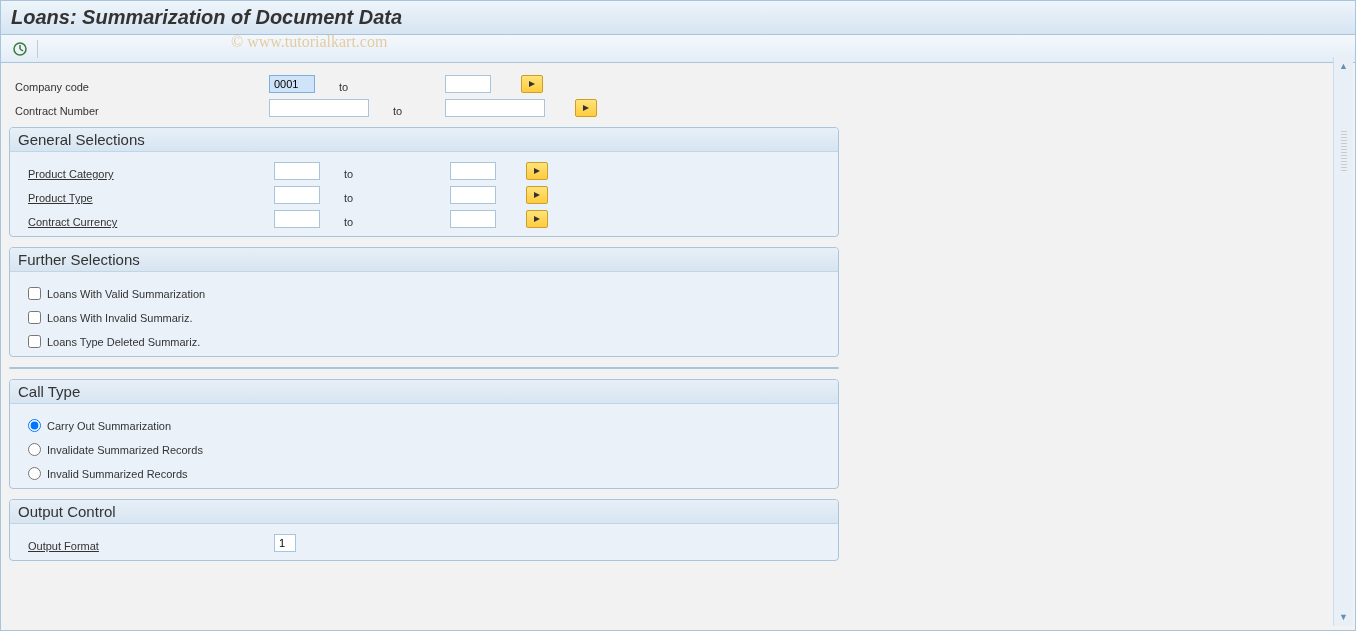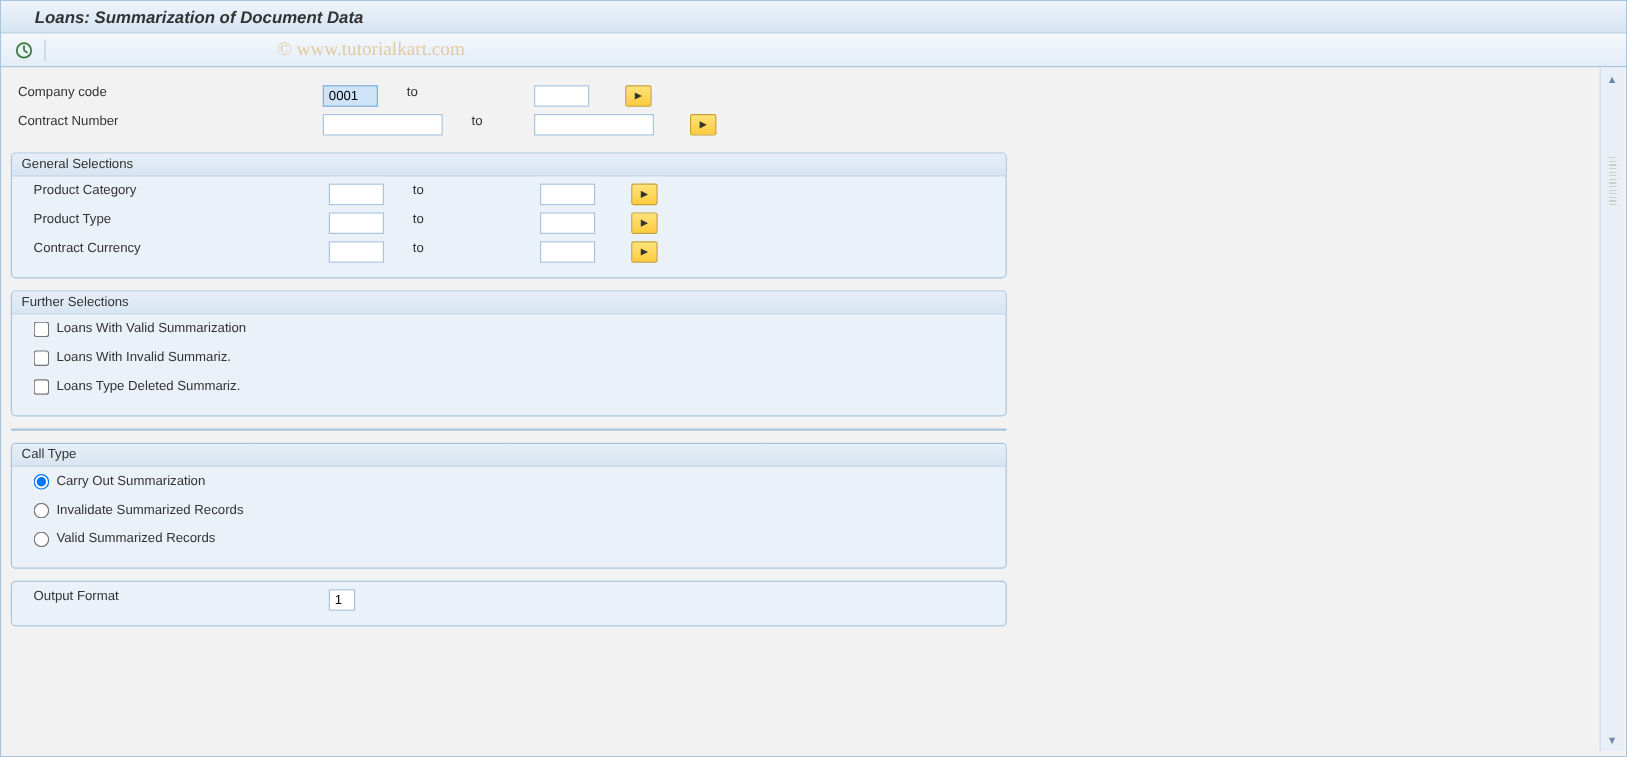--- a/index.html
+++ b/index.html
@@ -14,24 +14,24 @@
   }
   .frame {
     position: relative;
     width: 1356px; height: 631px;
     background: #f2f2f2;
     border: 1px solid #a9c5dd;
   }
   .titlebar {
     background: linear-gradient(#eef4fa, #d6e4f2);
     border-bottom: 1px solid #a9c5dd;
-    padding: 5px 28px;
+    padding: 5px 10px;
     font-weight: bold;
     font-style: italic;
-    font-size: 14px;
+    font-size: 20px;
     color: #333;
   }
   .toolbar {
     background: linear-gradient(#f4f8fc, #e3edf7);
     border-bottom: 1px solid #a9c5dd;
     padding: 3px 10px;
     height: 28px;
     display: flex;
     align-items: center;
   }
@@ -65,26 +65,26 @@
     border-left:1px solid #cddcea;
     display:flex; flex-direction:column; justify-content:space-between; align-items:center;
     padding:4px 0;
   }
   .scrollstrip .tri { font-size:9px; color:#6b8cb0; cursor:pointer;}
   .scrollstrip .grip { width:6px; height:40px; margin-top:60px;
      background: repeating-linear-gradient( to bottom, #ccc 0 1px, transparent 1px 3px);
   }
 
   .row {
-    display:flex; align-items:flex-start;
+    display:flex; align-items:flex-end;
     height: 22px;
     margin: 2px 0;
   }
   .lbl { width: 260px; padding-left: 6px; }
-  .lbl.indent { padding-left: 14px; }
+  .lbl.indent { padding-left: 14px; text-decoration: underline; }
   .input {
     height: 18px;
     border: 1px solid #a9c5dd;
     background: #fff;
     font-size: 11px;
     padding: 1px 4px;
   }
   .input.selected { background: #cfe3f9; border-color:#7dafde; }
   .w-sm { width: 46px; }
   .w-md { width: 80px; }
@@ -108,21 +108,21 @@
     margin: 10px 0 6px 0;
     width: 830px;
     background: #eaf1f8;
     overflow: hidden;
   }
   .grouphead {
     background: linear-gradient(#e7eff7, #d7e5f1);
     border-bottom: 1px solid #c2d5e6;
     padding: 3px 8px;
     color: #333;
-    font-size: 11px;
+    font-size: 15px;
   }
   .groupbody { padding: 4px 4px 6px 4px; }
 
   .chk, .rad {
     margin: 0 6px 0 14px;
     vertical-align: middle;
   }
 </style>
 </head>
 <body>
@@ -235,26 +235,27 @@
         <div class="row">
           <input type="radio" name="calltype" class="rad" checked="" style="">
           <span>Carry Out Summarization</span>
         </div>
         <div class="row">
           <input type="radio" name="calltype" class="rad" style="">
           <span>Invalidate Summarized Records</span>
         </div>
         <div class="row">
           <input type="radio" name="calltype" class="rad" style="">
-          <span>Valid Summarized Records</span>
-        </div>
-      </div>
-    </div>
-
-    <div class="groupbox">
+          <span>Invalid Summarized Records</span>
+        </div>
+      </div>
+    </div>
+
+    <div class="groupbox">
+      <div class="grouphead">Output Control</div>
       <div class="groupbody">
         <div class="row">
           <span class="lbl indent">Output Format</span>
           <input class="input w-sm" style="width: 22px;" value="1">
         </div>
       </div>
     </div>
 
   </div>
 

